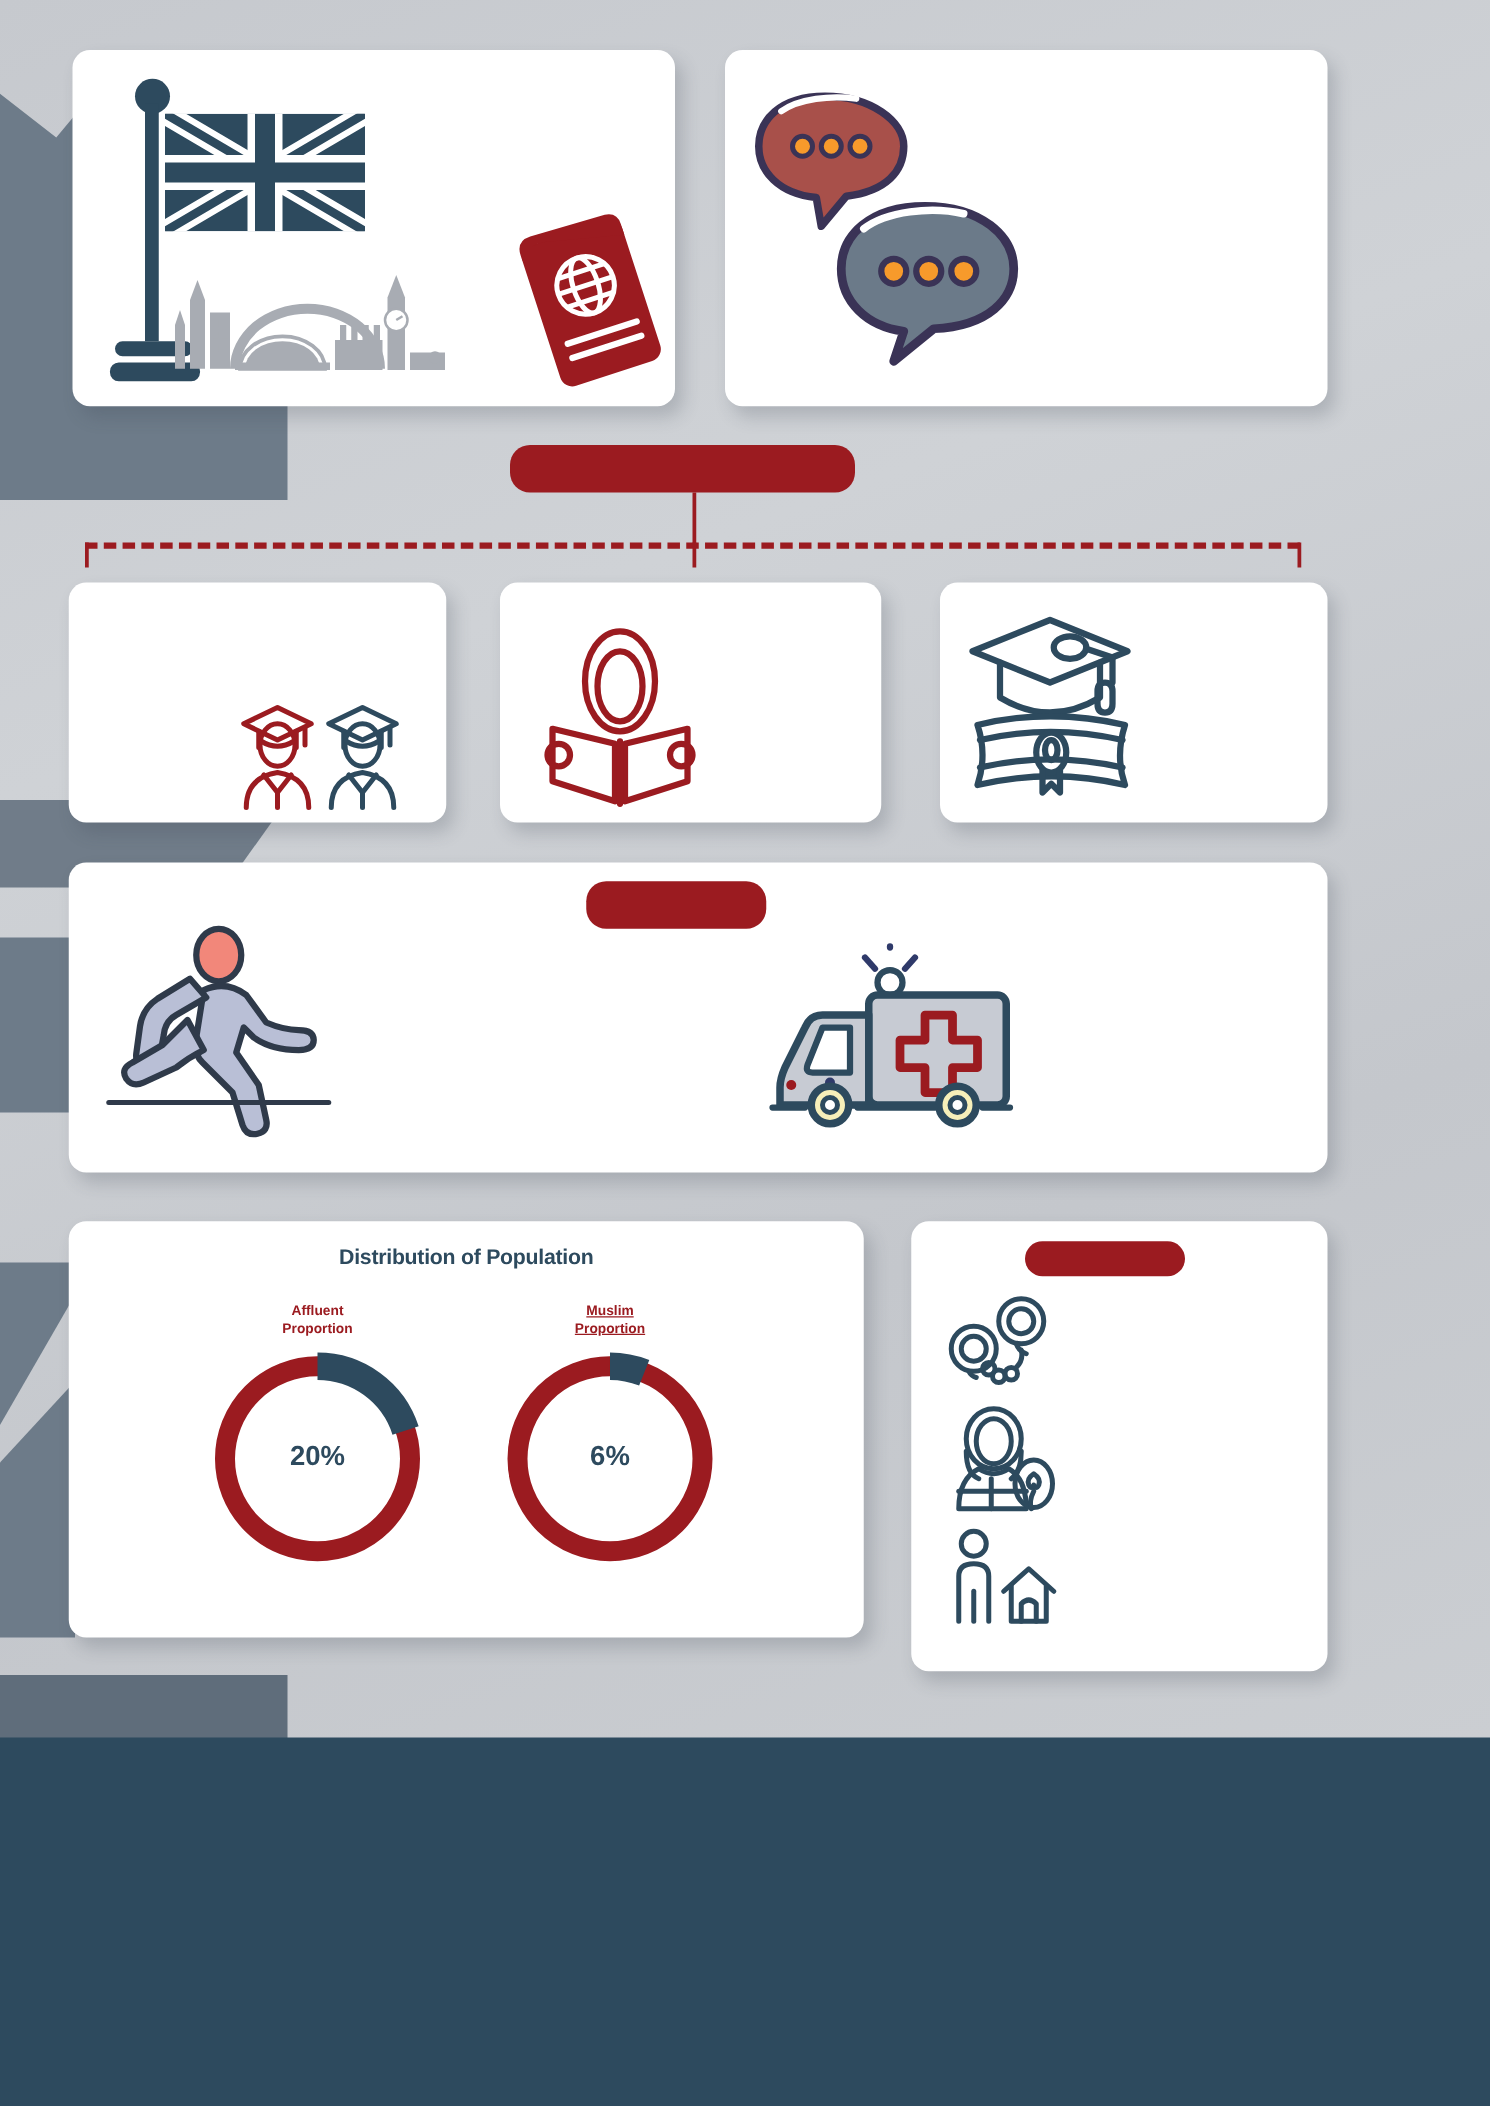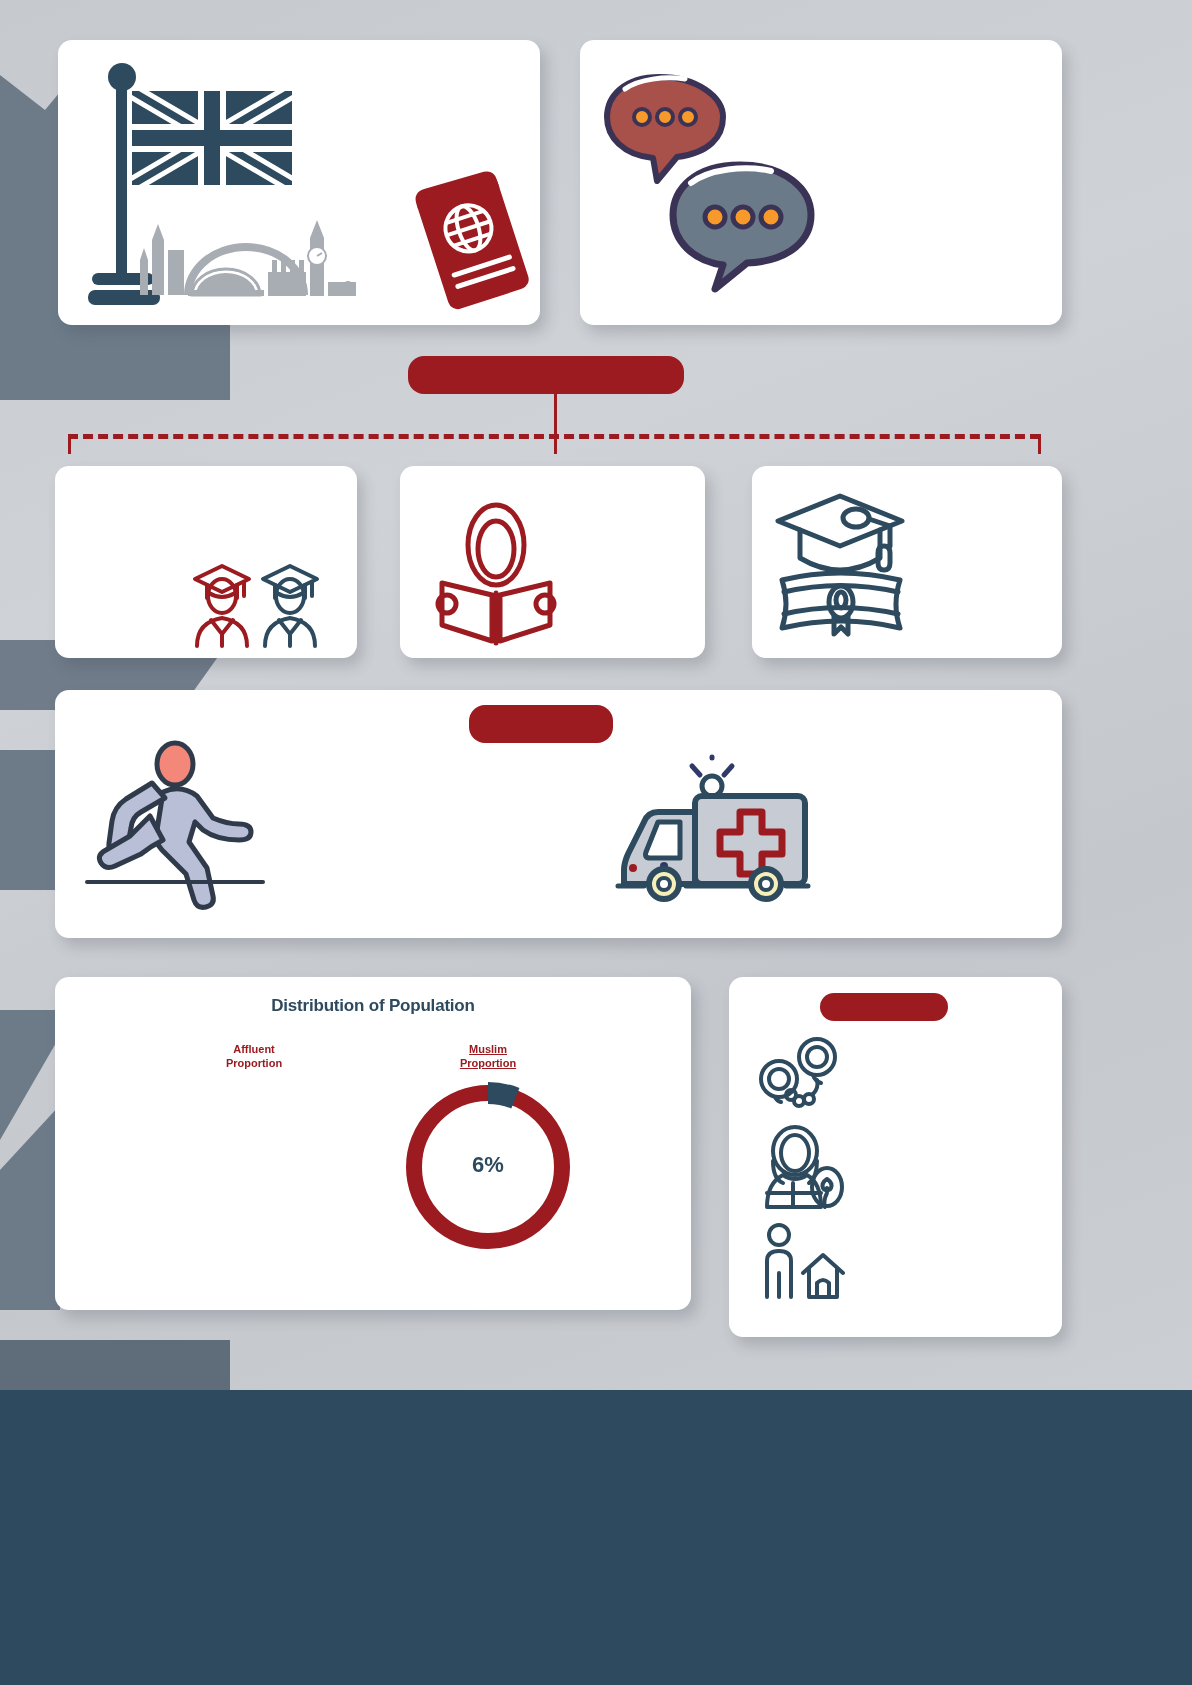--- a/index.html
+++ b/index.html
@@ -276,20 +276,27 @@
 <div class="card" style="left:55px;top:977px;width:636px;height:333px;">
 
   <div class="chart-title" style="left:0;top:18px;width:636px;">
     <div>Distribution of Population</div>
   </div>
 
   <div class="donut-label" style="left:129px;top:66px;">
     <div>Affluent</div>
     <div>Proportion</div>
   </div>
+  <div class="donut-wrap" style="left:109px;top:100px;width:180px;height:180px;">
+    <svg width="180" height="180" viewBox="0 0 180 180">
+      <circle cx="90" cy="90" r="74" fill="none" stroke="#9b1b20" stroke-width="16"></circle>
+      <circle cx="90" cy="90" r="74" fill="none" stroke="#2d4a5e" stroke-width="22" stroke-dasharray="93 372" transform="rotate(-90 90 90)"></circle>
+    </svg>
+    <div class="donut-val" style="top:75px;">20%</div>
+  </div>
 
   <div class="donut-label" style="left:363px;top:66px;text-decoration:underline;">
     <div>Muslim</div>
     <div>Proportion</div>
   </div>
   <div class="donut-wrap" style="left:343px;top:100px;width:180px;height:180px;">
     <svg width="180" height="180" viewBox="0 0 180 180">
       <circle cx="90" cy="90" r="74" fill="none" stroke="#9b1b20" stroke-width="16"></circle>
       <circle cx="90" cy="90" r="74" fill="none" stroke="#2d4a5e" stroke-width="22" stroke-dasharray="28 437" transform="rotate(-90 90 90)"></circle>
     </svg>

